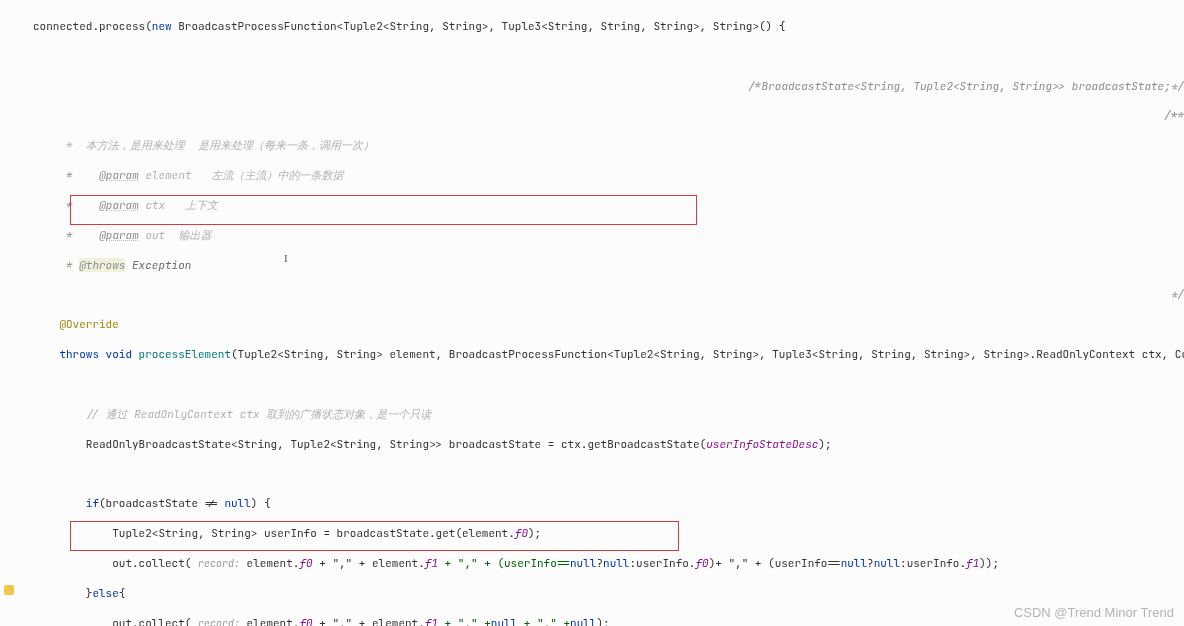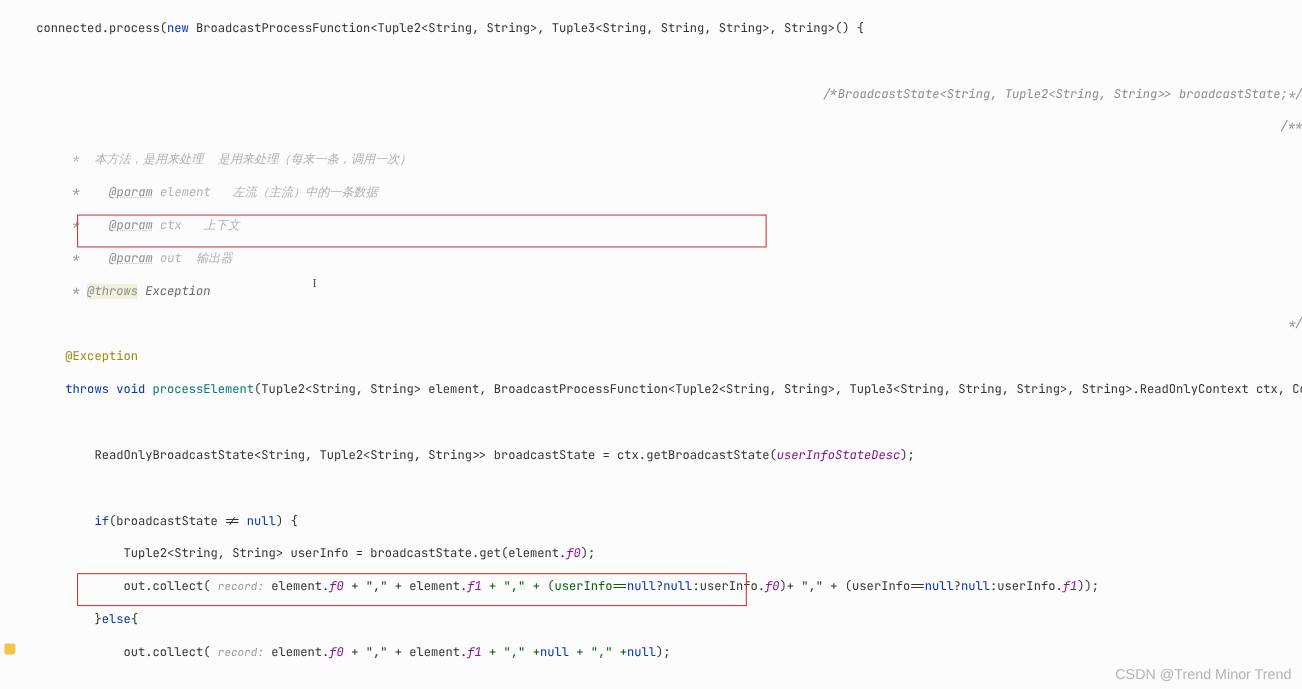--- a/index.html
+++ b/index.html
@@ -65,23 +65,24 @@
 <div class="line"><span>connected.process(</span><span class="k-blue">new</span><span> BroadcastProcessFunction&lt;Tuple2&lt;String, String&gt;, Tuple3&lt;String, String, String&gt;, String&gt;() {</span></div>
 <div class="line" style="height:8px"></div>
 <div class="line cmt-gray">    <span style="padding-left:0">    /*BroadcastState&lt;String, Tuple2&lt;String, String&gt;&gt; broadcastState;*/</span></div>
 <div class="line cmt-gray"><span>    /**</span></div>
 <div class="line cmt-gray-l"><span>     *  本方法，是用来处理  是用来处理（每来一条，调用一次）</span></div>
 <div class="line"><span class="cmt-gray">     * </span><span class="param-tag">@param</span><span class="cmt-gray-l"> element   左流（主流）中的一条数据</span></div>
 <div class="line"><span class="cmt-gray">     * </span><span class="param-tag">@param</span><span class="cmt-gray-l"> ctx   上下文</span></div>
 <div class="line"><span class="cmt-gray">     * </span><span class="param-tag">@param</span><span class="cmt-gray-l"> out  输出器</span></div>
 <div class="line"><span class="cmt-gray">     * </span><span class="throws-tag">@throws</span><span class="exc"> Exception</span></div>
 <div class="line cmt-gray"><span>     */</span></div>
-<div class="line"><span class="ov">    @Exception</span></div>
+<div class="line"><span class="ov">    @Override</span></div>
 <div class="line"><span class="k-blue">    throws</span><span class="k-blue"> void</span><span class="k-teal"> processElement</span><span>(Tuple2&lt;String, String&gt; element, BroadcastProcessFunction&lt;Tuple2&lt;String, String&gt;, Tuple3&lt;String, String, String&gt;, String&gt;.ReadOnlyContext ctx, Collector&lt;String&gt; out) </span></div>
 <div class="line" style="height:8px"></div>
+<div class="line cmt-gray-l"><span>        // 通过 ReadOnlyContext ctx 取到的广播状态对象，是一个只读</span></div>
 <div class="line"><span>        ReadOnlyBroadcastState&lt;String, Tuple2&lt;String, String&gt;&gt; broadcastState = ctx.getBroadcastState(</span><span class="k-purple">userInfoStateDesc</span><span>);</span></div>
 <div class="line" style="height:14px"></div>
 <div class="line"><span class="k-blue">        if</span><span>(broadcastState != </span><span class="null">null</span><span>) {</span></div>
 <div class="line"><span>            Tuple2&lt;String, String&gt; userInfo = broadcastState.get(element.</span><span class="k-purple">f0</span><span>);</span></div>
 <div class="line"><span>            out.collect( </span><span class="hint">record:</span><span> element.</span><span class="k-purple">f0</span><span> + "," + element.</span><span class="k-purple">f1</span><span class="k-green"> + "," + (userInfo==</span><span class="null">null</span><span>?</span><span class="null">null</span><span>:userInfo.</span><span class="k-purple">f0</span><span>)+ "," + (userInfo==</span><span class="null">null</span><span>?</span><span class="null">null</span><span>:userInfo.</span><span class="k-purple">f1</span><span>));</span></div>
 <div class="line"><span>        }</span><span class="k-blue">else</span><span>{</span></div>
 <div class="line"><span>            out.collect( </span><span class="hint">record:</span><span> element.</span><span class="k-purple">f0</span><span> + "," + element.</span><span class="k-purple">f1</span><span class="k-green"> + "," +</span><span class="null">null</span><span class="k-green"> + "," +</span><span class="null">null</span><span>);</span></div>
 
 
 

